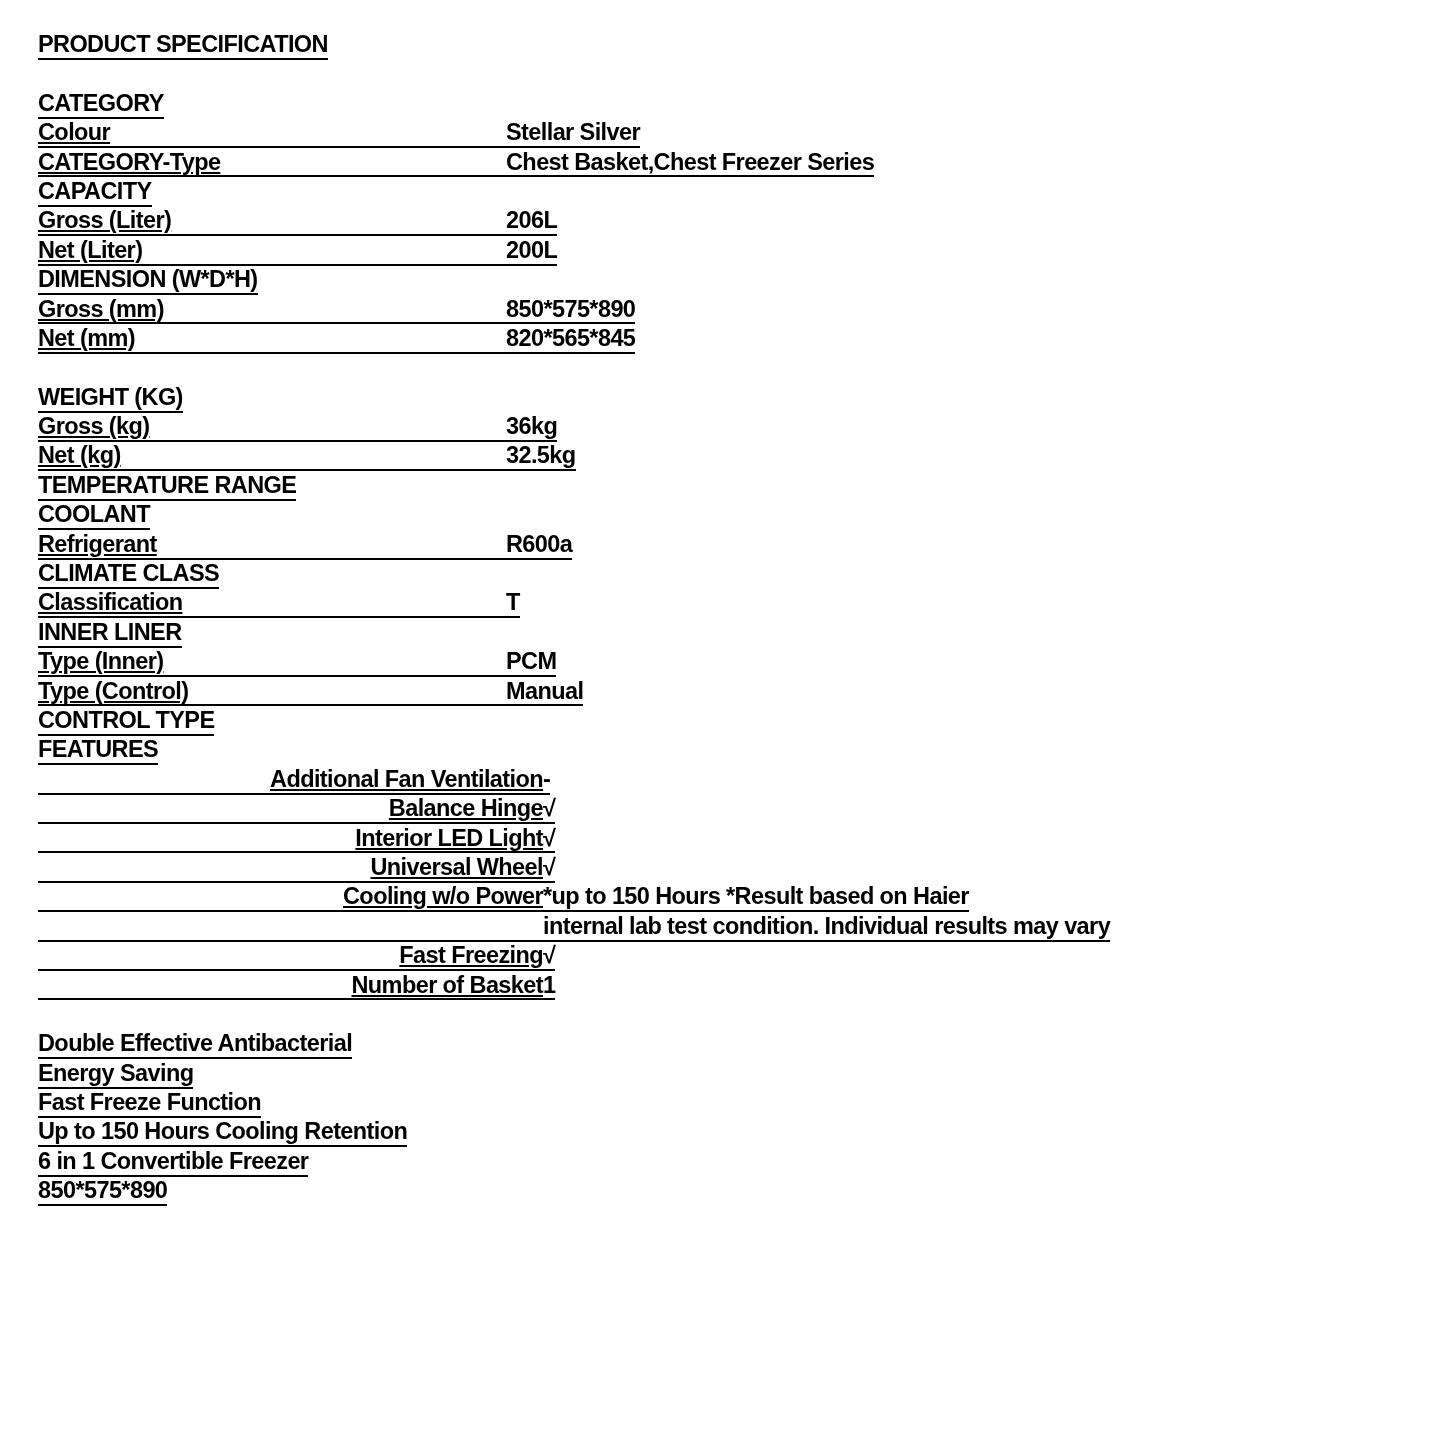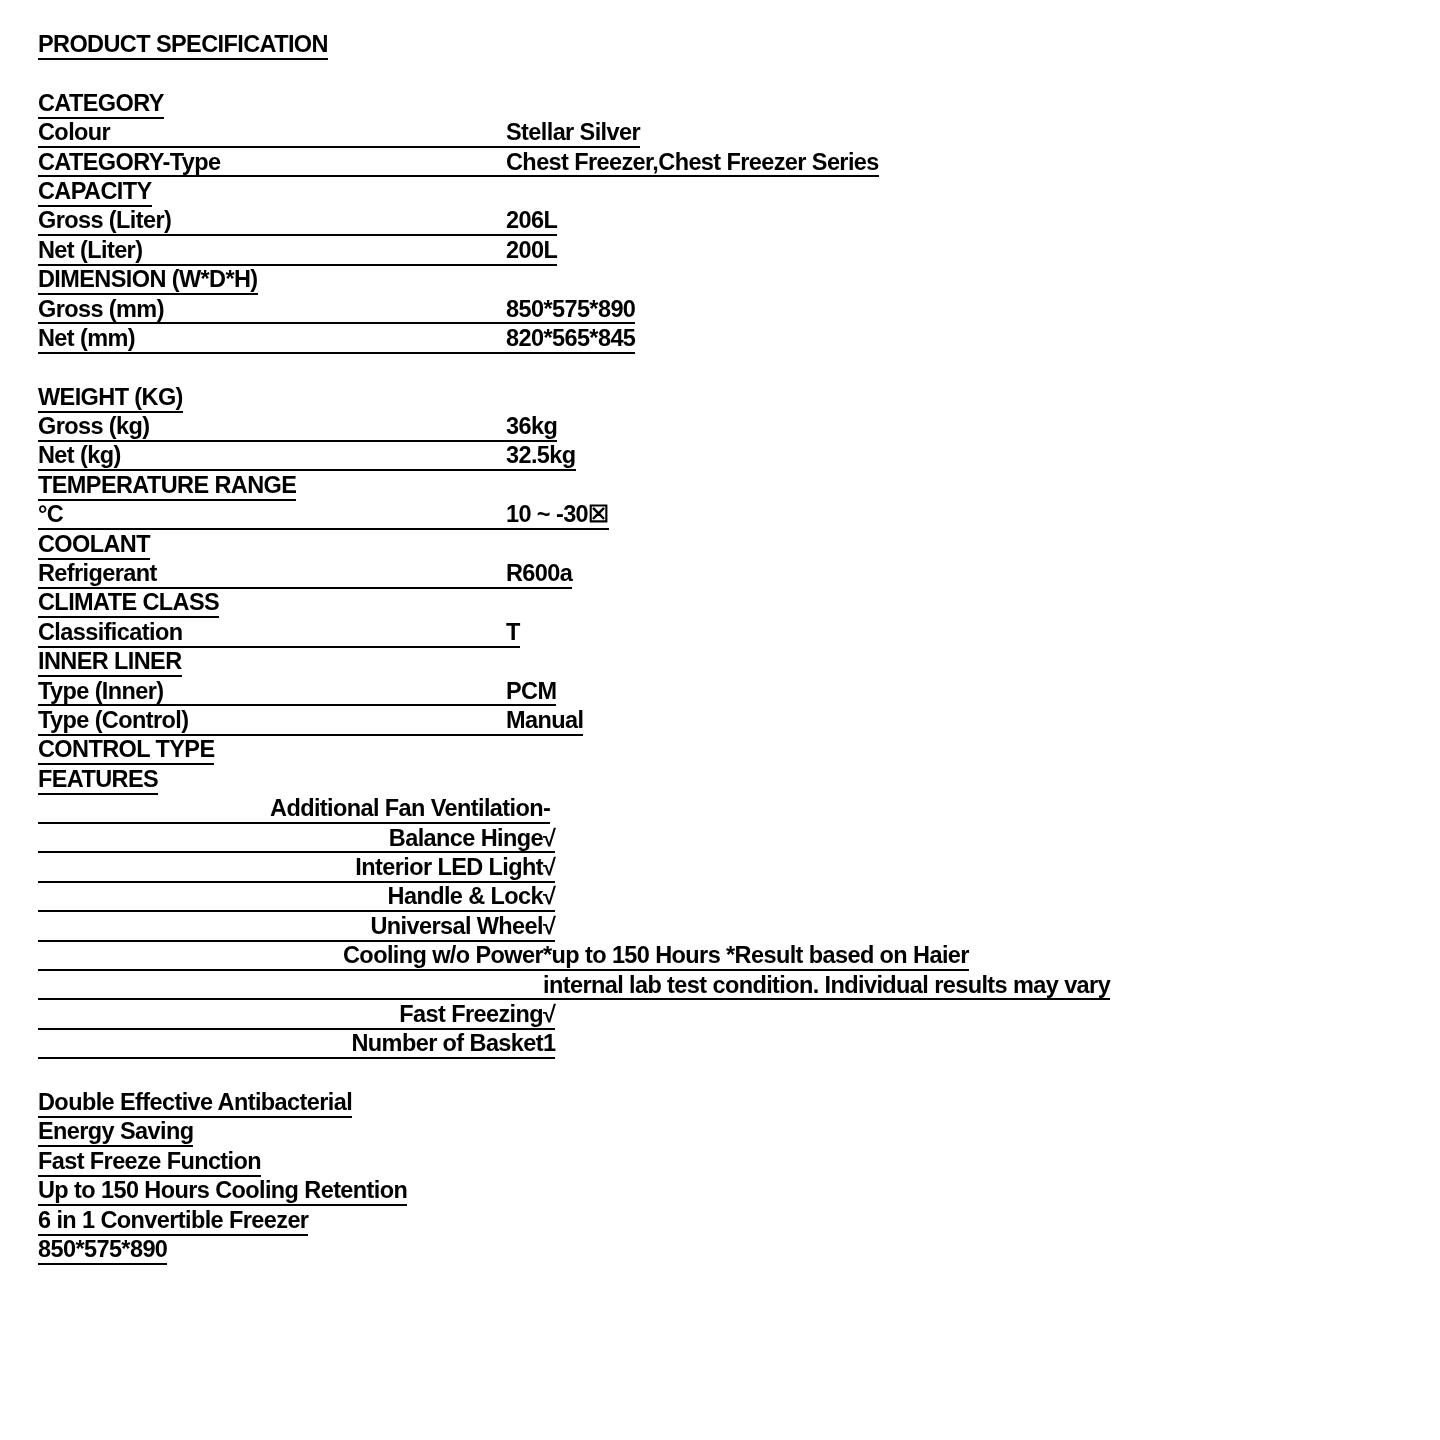--- a/index.html
+++ b/index.html
@@ -33,20 +33,21 @@
     vertical-align: top;
     height: 26.9px;
     line-height: 27.5px;
     border-bottom: 2.5px solid #000000;
     white-space: nowrap;
   }
   .label {
     display: inline-block;
     vertical-align: top;
     width: 468px;
+    text-decoration: underline;
   }
   .row.wide .label {
     width: 505px;
     text-align: right;
   }
   .value {
     display: inline-block;
     vertical-align: top;
     text-align: center;
   }
@@ -56,46 +57,44 @@
 
 <div class="page">
   <div class="line">
     <span class="row hdr">PRODUCT SPECIFICATION</span>
   </div>
   <div class="gapline"></div>
 
   <div id="spec-container">
       <div class="line"><span class="row hdr">CATEGORY</span></div>
       <div class="line"><span class="row"><span class="label">Colour</span><span class="value">Stellar Silver</span></span></div>
-      <div class="line"><span class="row"><span class="label">CATEGORY-Type</span><span class="value">Chest Freezer,Chest Freezer Series</span></span></div>
+      <div class="line"><span class="row"><span class="label">CATEGORY-Type</span><span class="value">Chest Basket,Chest Freezer Series</span></span></div>
       <div class="line"><span class="row hdr">CAPACITY</span></div>
       <div class="line"><span class="row"><span class="label">Gross (Liter)</span><span class="value">206L</span></span></div>
       <div class="line"><span class="row"><span class="label">Net (Liter)</span><span class="value">200L</span></span></div>
       <div class="line"><span class="row hdr">DIMENSION (W*D*H)</span></div>
       <div class="line"><span class="row"><span class="label">Gross (mm)</span><span class="value">850*575*890</span></span></div>
       <div class="line"><span class="row"><span class="label">Net (mm)</span><span class="value">820*565*845</span></span></div>
       <div class="gapline"></div>
       <div class="line"><span class="row hdr">WEIGHT (KG)</span></div>
       <div class="line"><span class="row"><span class="label">Gross (kg)</span><span class="value">36kg</span></span></div>
       <div class="line"><span class="row"><span class="label">Net (kg)</span><span class="value">32.5kg</span></span></div>
       <div class="line"><span class="row hdr">TEMPERATURE RANGE</span></div>
-      <div class="line"><span class="row"><span class="label">°C</span><span class="value">10 ~ -30☒</span></span></div>
       <div class="line"><span class="row hdr">COOLANT</span></div>
       <div class="line"><span class="row"><span class="label">Refrigerant</span><span class="value">R600a</span></span></div>
       <div class="line"><span class="row hdr">CLIMATE CLASS</span></div>
       <div class="line"><span class="row"><span class="label">Classification</span><span class="value">T</span></span></div>
       <div class="line"><span class="row hdr">INNER LINER</span></div>
       <div class="line"><span class="row"><span class="label">Type (Inner)</span><span class="value">PCM</span></span></div>
       <div class="line"><span class="row"><span class="label">Type (Control)</span><span class="value">Manual</span></span></div>
       <div class="line"><span class="row hdr">CONTROL TYPE</span></div>
       <div class="line"><span class="row hdr">FEATURES</span></div>
       <div class="line"><span class="row wide"><span class="label">Additional Fan Ventilation</span><span class="value">-</span></span></div>
       <div class="line"><span class="row wide"><span class="label">Balance Hinge</span><span class="value">√</span></span></div>
       <div class="line"><span class="row wide"><span class="label">Interior LED Light</span><span class="value">√</span></span></div>
-      <div class="line"><span class="row wide"><span class="label">Handle &amp; Lock</span><span class="value">√</span></span></div>
       <div class="line"><span class="row wide"><span class="label">Universal Wheel</span><span class="value">√</span></span></div>
       <div class="line"><span class="row wide"><span class="label">Cooling w/o Power</span><span class="value">*up to 150 Hours *Result based on Haier</span></span></div>
       <div class="line"><span class="row wide"><span class="label"></span><span class="value">internal lab test condition. Individual results may vary</span></span></div>
       <div class="line"><span class="row wide"><span class="label">Fast Freezing</span><span class="value">√</span></span></div>
       <div class="line"><span class="row wide"><span class="label">Number of Basket</span><span class="value">1</span></span></div>
       <div class="gapline"></div>
     </div>
 
   <div id="highlights-container">
       <div class="line"><span class="row hdr">Double Effective Antibacterial</span></div>

